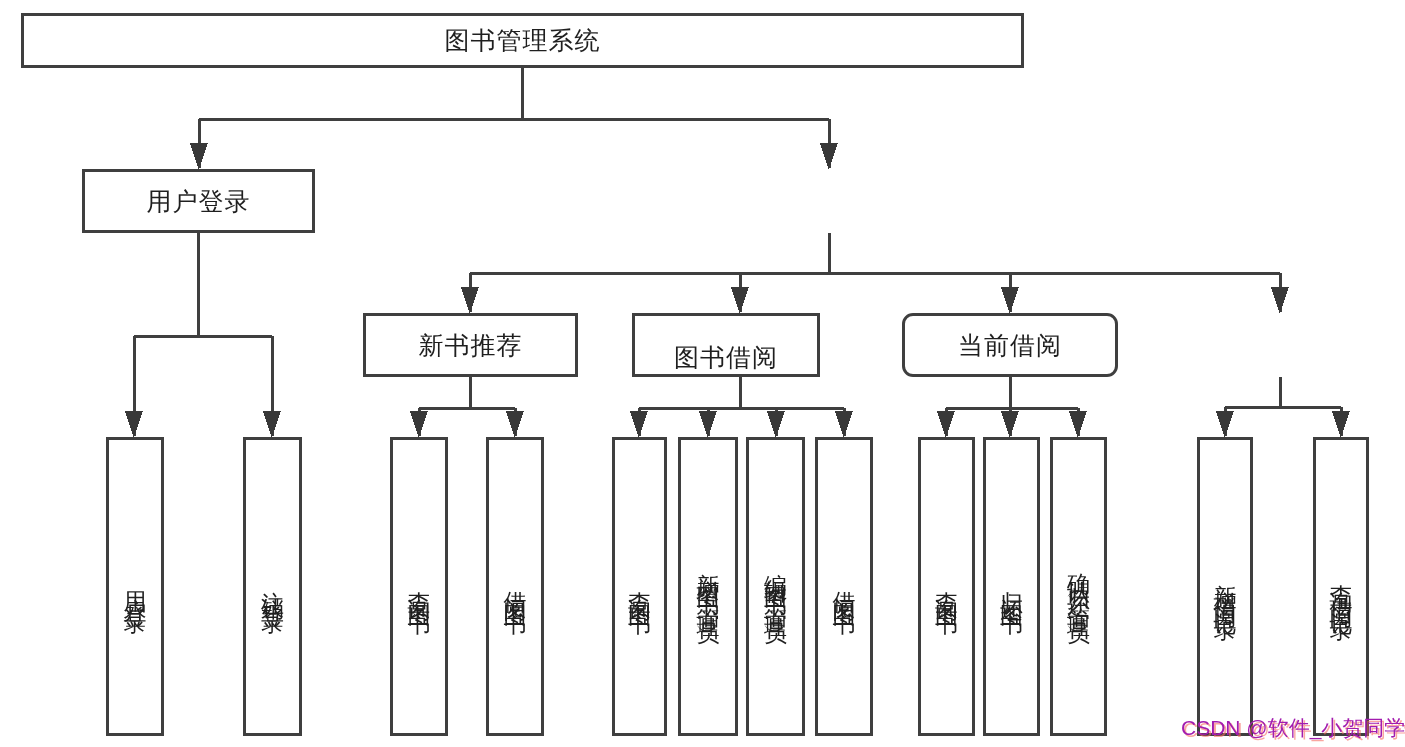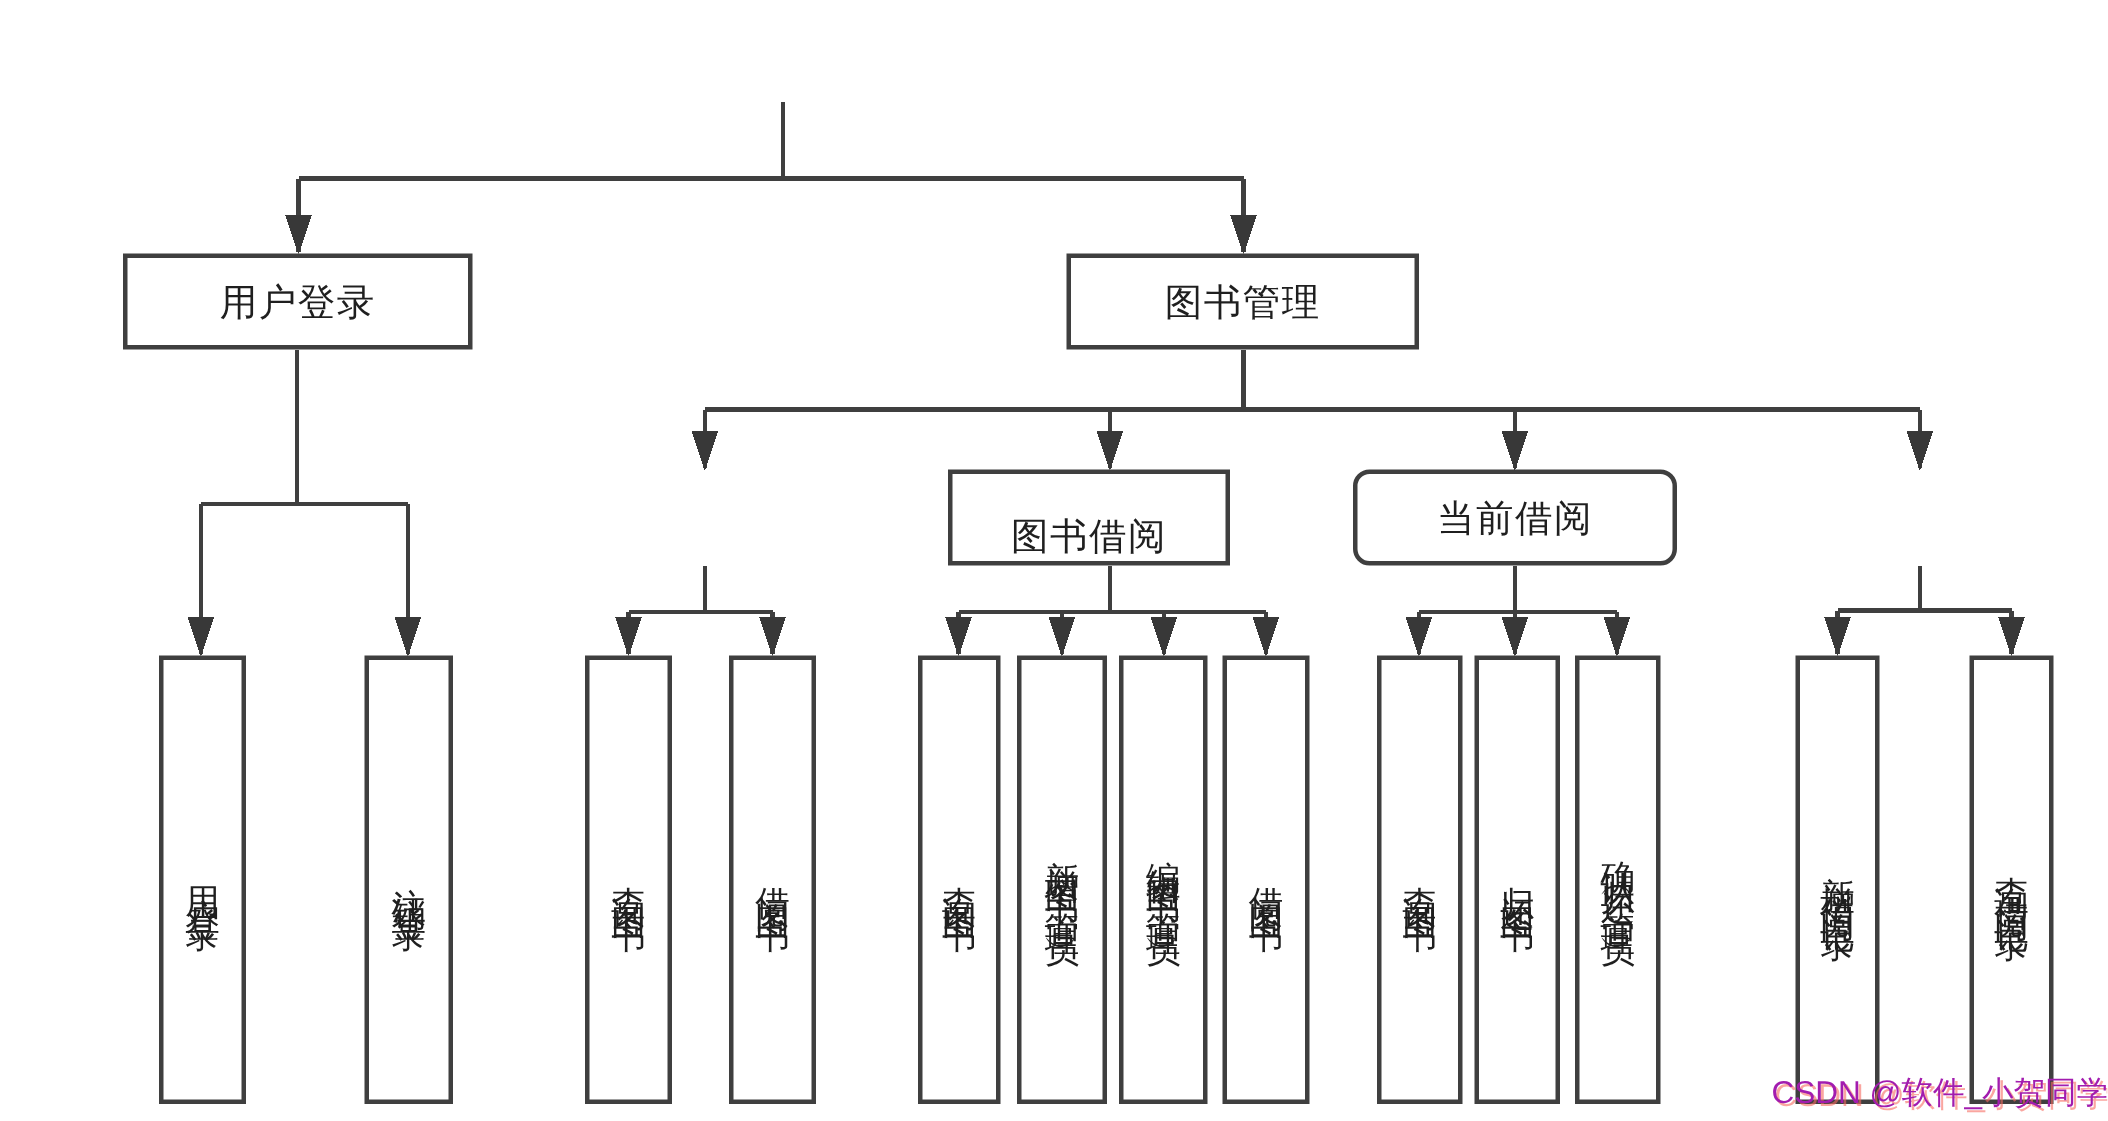--- a/index.html
+++ b/index.html
@@ -102,28 +102,31 @@
       <polygon points="1001,411 1019,411 1010,438"></polygon>
       <polygon points="1069,411 1087,411 1078,438"></polygon>
     </g>
     <g>
       <path d="M1280,377 V407 M1225,407 H1341 M1225,407 V436 M1341,407 V436"></path>
       <polygon points="1216,411 1234,411 1225,438"></polygon>
       <polygon points="1332,411 1350,411 1341,438"></polygon>
     </g>
   </svg>
 
+  <div class="node" style="left:21px; top:13px; width:1003px; height:55px;">
+    <span class="hlabel">图书管理系统</span>
+  </div>
 
   <div class="node" style="left:82px; top:169px; width:233px; height:64px;">
     <span class="hlabel">用户登录</span>
   </div>
-  <div class="node" style="left:711px; top:169px; width:235px; height:64px;">
-    <span class="hlabel">图书管理</span>
+
+  <div class="node" style="left:363px; top:313px; width:215px; height:64px;">
+    <span class="hlabel">新书推荐</span>
   </div>
-
   <div class="node" style="left:632px; top:313px; width:188px; height:64px;align-items:flex-end;">
     <span class="hlabel">图书借阅</span>
   </div>
   <div class="node" style="left:902px; top:313px; width:216px; height:64px;border-radius:11px;">
     <span class="hlabel">当前借阅</span>
   </div>
 
   <div class="node" style="left:106px; top:437px; width:58px; height:299px;">
     <span class="vlabel">用户登录</span>
   </div>

